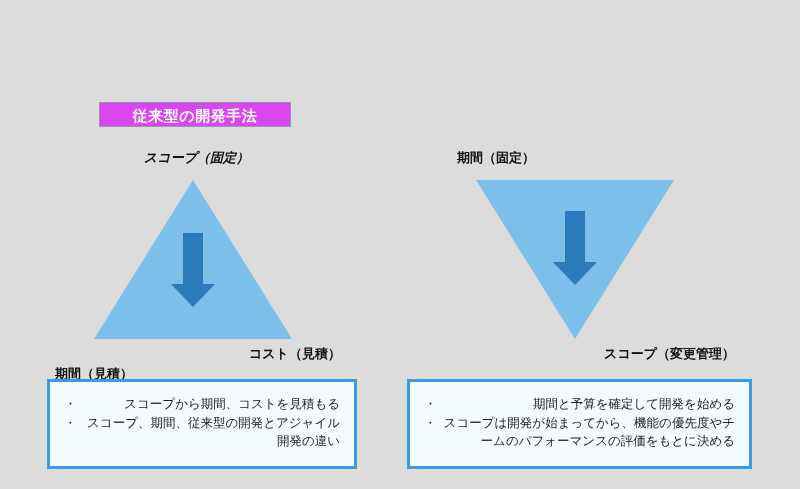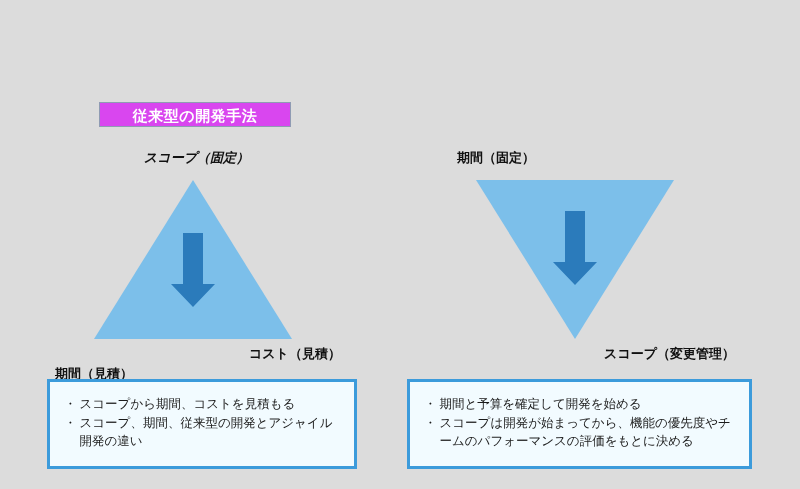--- a/index.html
+++ b/index.html
@@ -97,20 +97,21 @@
     line-height: 1.45;
     color: #1b1b1b;
     margin-bottom: 1px;
   }
   .desc-bullet {
     flex: 0 0 auto;
     margin-right: 3px;
   }
   .desc-text {
     flex: 1 1 auto;
+    text-align: right;
   }
 </style>
 </head>
 <body>
 
 <div id="slide">
 
 
   <div class="badge" id="badge-left">従来型の開発手法</div>
 

